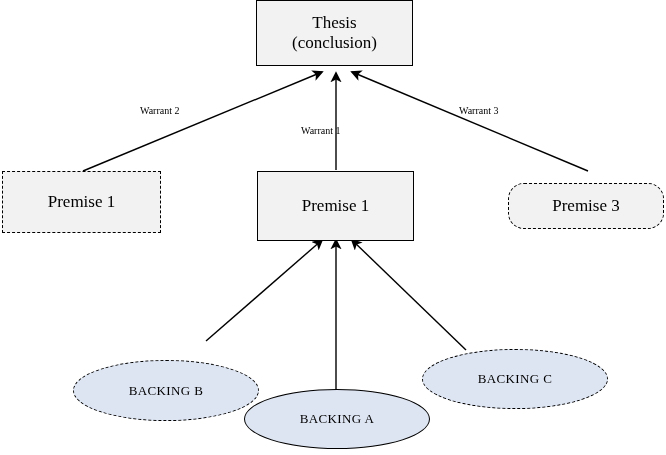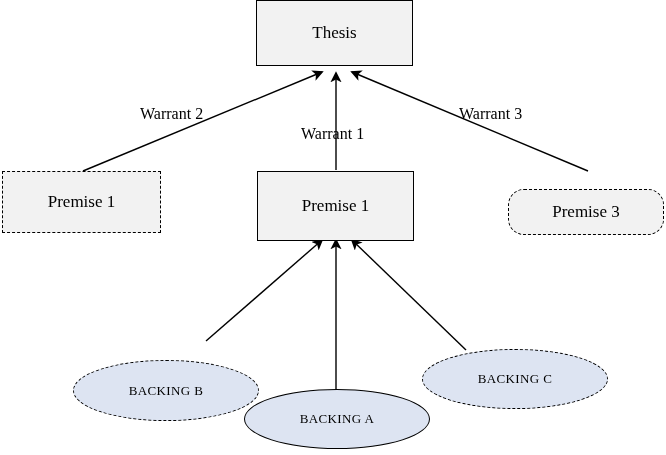--- a/index.html
+++ b/index.html
@@ -52,21 +52,21 @@
   }
   .ellipse.solid {
     border: 1px solid #000000;
   }
   .ellipse.dashed {
     border: 1px dashed #000000;
   }
   .edge-label {
     position: absolute;
     color: #000000;
-    font-size: 16px;
+    font-size: 10px;
     white-space: nowrap;
     background: transparent;
     z-index: 4;
   }
   .label-plain {
     line-height: 1;
   }
 </style>
 </head>
 <body>
@@ -88,31 +88,32 @@
 
     <line x1="206" y1="341" x2="322" y2="240" stroke="#000000" stroke-width="1.4" marker-end="url(#arrow-solid)"></line>
 
     <line x1="336" y1="390" x2="336" y2="240" stroke="#000000" stroke-width="1.4" marker-end="url(#arrow-solid)"></line>
 
     <line x1="466" y1="350" x2="352" y2="240" stroke="#000000" stroke-width="1.4" marker-end="url(#arrow-solid)"></line>
   </svg>
 
   <div class="node box solid" style="left:256px; top:0px; width:157px; height:66px; flex-direction:column;">
     <span>Thesis</span>
+    <span>(conclusion)</span>
   </div>
 
   <div class="node box dashed" style="left:2px; top:171px; width:159px; height:62px;">
     <span>Premise 1</span>
   </div>
 
   <div class="node box solid" style="left:257px; top:171px; width:157px; height:70px;">
     <span>Premise 1</span>
   </div>
 
-  <div class="node box dashed" style="left:508px; top:189px; width:156px; height:46px;border-radius:16px;">
+  <div class="node box dashed" style="left:508px; top:183px; width:156px; height:46px;border-radius:16px;">
     <span>Premise 3</span>
   </div>
 
   <div class="node ellipse dashed" style="left:73px; top:360px; width:186px; height:61px;">
     <span>BACKING B</span>
   </div>
 
   <div class="node ellipse dashed" style="left:422px; top:349px; width:186px; height:60px;">
     <span>BACKING C</span>
   </div>

